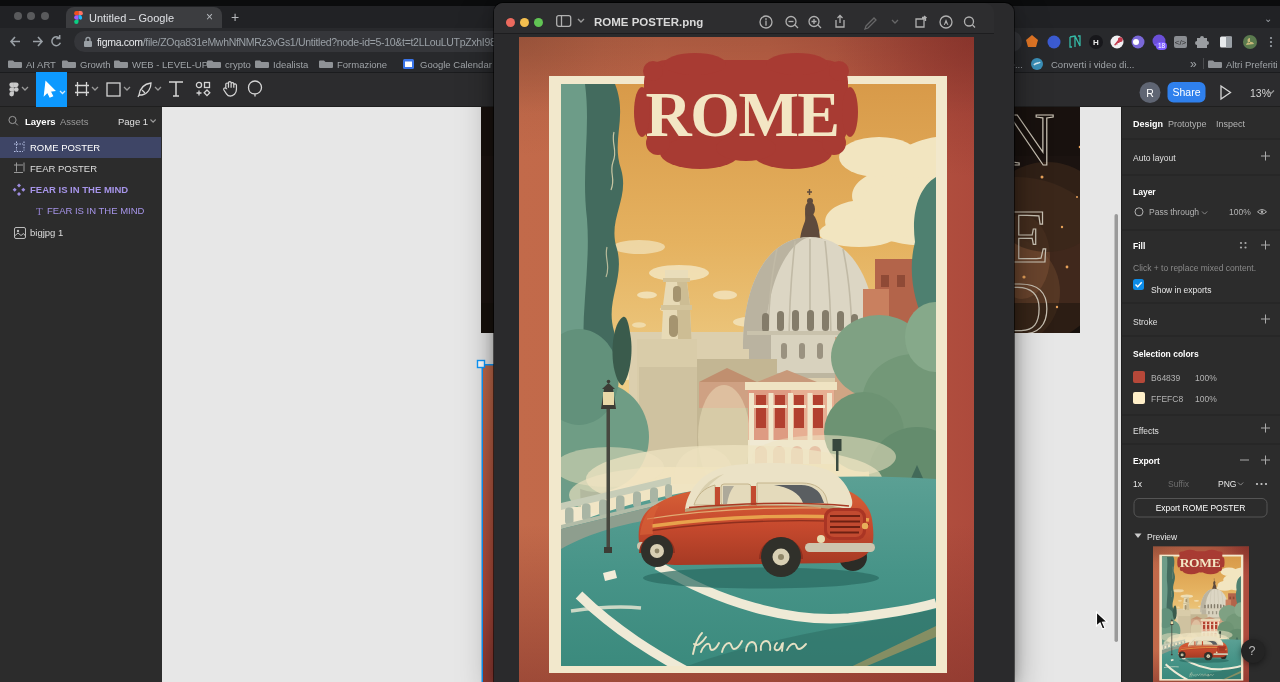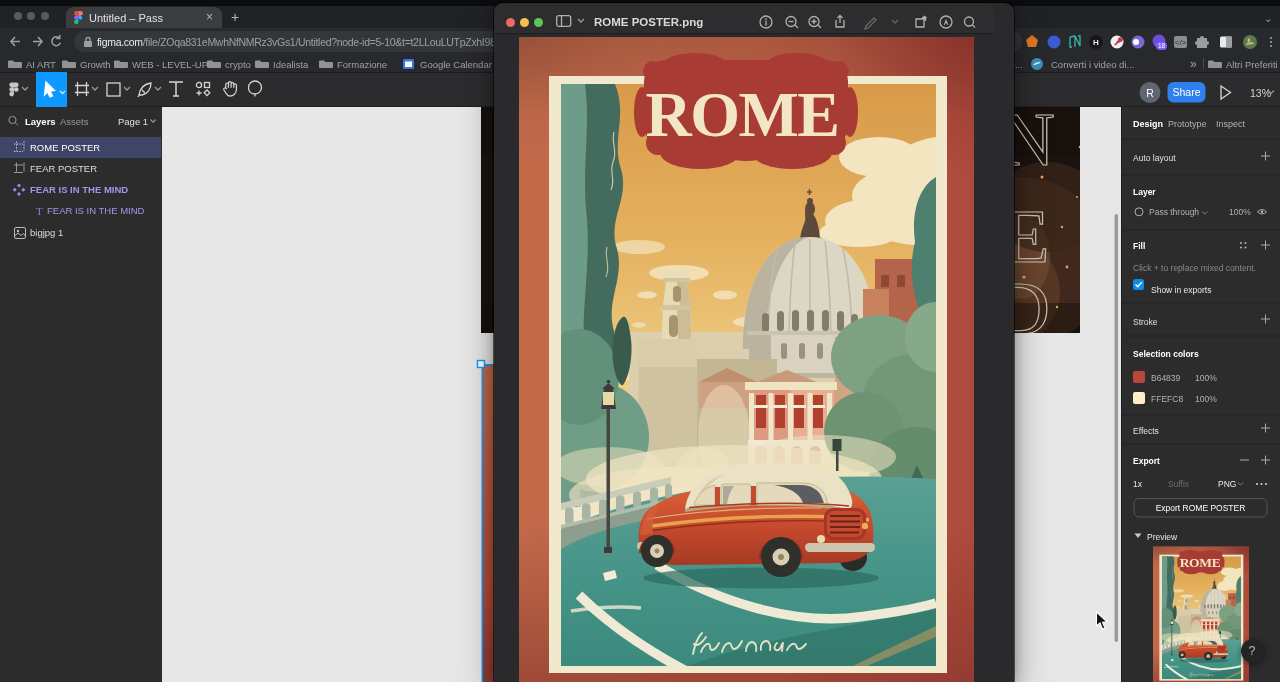--- a/index.html
+++ b/index.html
@@ -351,21 +351,21 @@
   <div class="abs" style="left:40.5px;top:12px;width:8px;height:8px;border-radius:50%;background:#595a5c;"></div>
 
   <div class="abs" style="left:66px;top:7px;width:156px;height:21px;background:#3c3d40;border-radius:8px 8px 0 0;"></div>
   <svg class="abs" style="left:72px;top:11px" width="13" height="13" viewBox="0 0 24 24">
     <path d="M8 0h4v8H8a4 4 0 110-8z" fill="#f24e1e"></path>
       <path d="M12 0h4a4 4 0 110 8h-4z" fill="#ff7262"></path>
     <path d="M8 8h4v8H8a4 4 0 110-8z" fill="#a259ff"></path>
       <path d="M12 8a4 4 0 114 8 4 4 0 01-4-4z" fill="#1abcfe"></path>
     <path d="M8 16h4v4a4 4 0 11-4-4z" fill="#0acf83"></path>
   </svg>
-  <div class="abs txt" style="left:89px;top:12px;font-size:11px;color:#dfe1e5;">Untitled – Pass</div>
+  <div class="abs txt" style="left:89px;top:12px;font-size:11px;color:#dfe1e5;">Untitled – Google</div>
   <div class="abs txt" style="left:206px;top:10px;font-size:12px;color:#b6b9bd;">×</div>
   <div class="abs txt" style="left:231px;top:9px;font-size:14px;color:#b6b9bd;">+</div>
   <div class="abs txt" style="left:1264px;top:13px;font-size:10px;color:#9aa0a6;">⌄</div>
 
   <div class="abs" style="left:0;top:28px;width:1280px;height:27px;background:#28292c;"></div>
   <svg class="abs" style="left:8px;top:34px" width="56" height="15" viewBox="0 0 56 15">
     <path d="M12 7.5H3 M7 3L3 7.5 7 12" stroke="#9aa0a6" stroke-width="1.6" fill="none"></path>
     <path d="M25 7.5h9 M30 3l4 4.5-4 4.5" stroke="#9aa0a6" stroke-width="1.6" fill="none"></path>
     <path d="M51.5 4.2a4.4 4.4 0 10.9 4.6 M51.7 1v3.6h-3.4" stroke="#9aa0a6" stroke-width="1.5" fill="none"></path>
   </svg>

